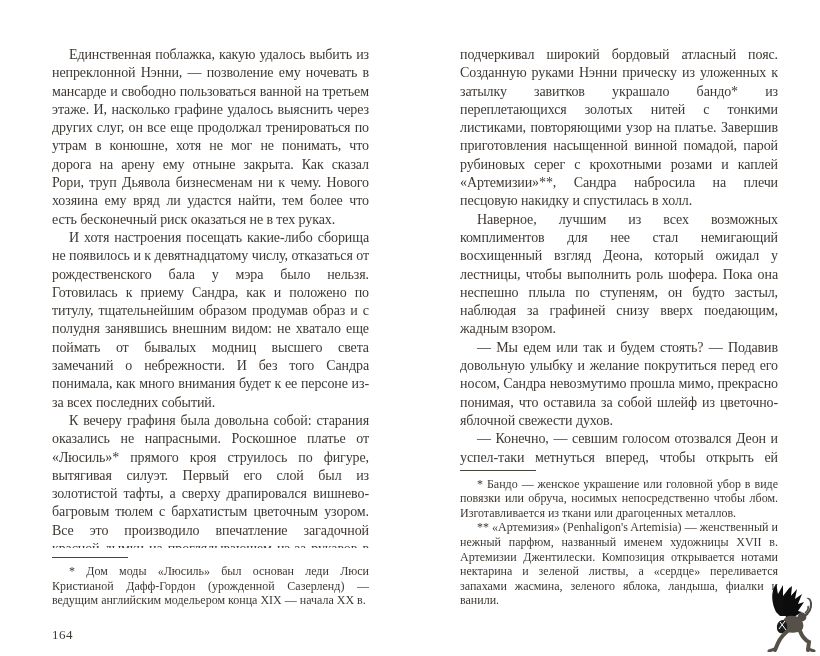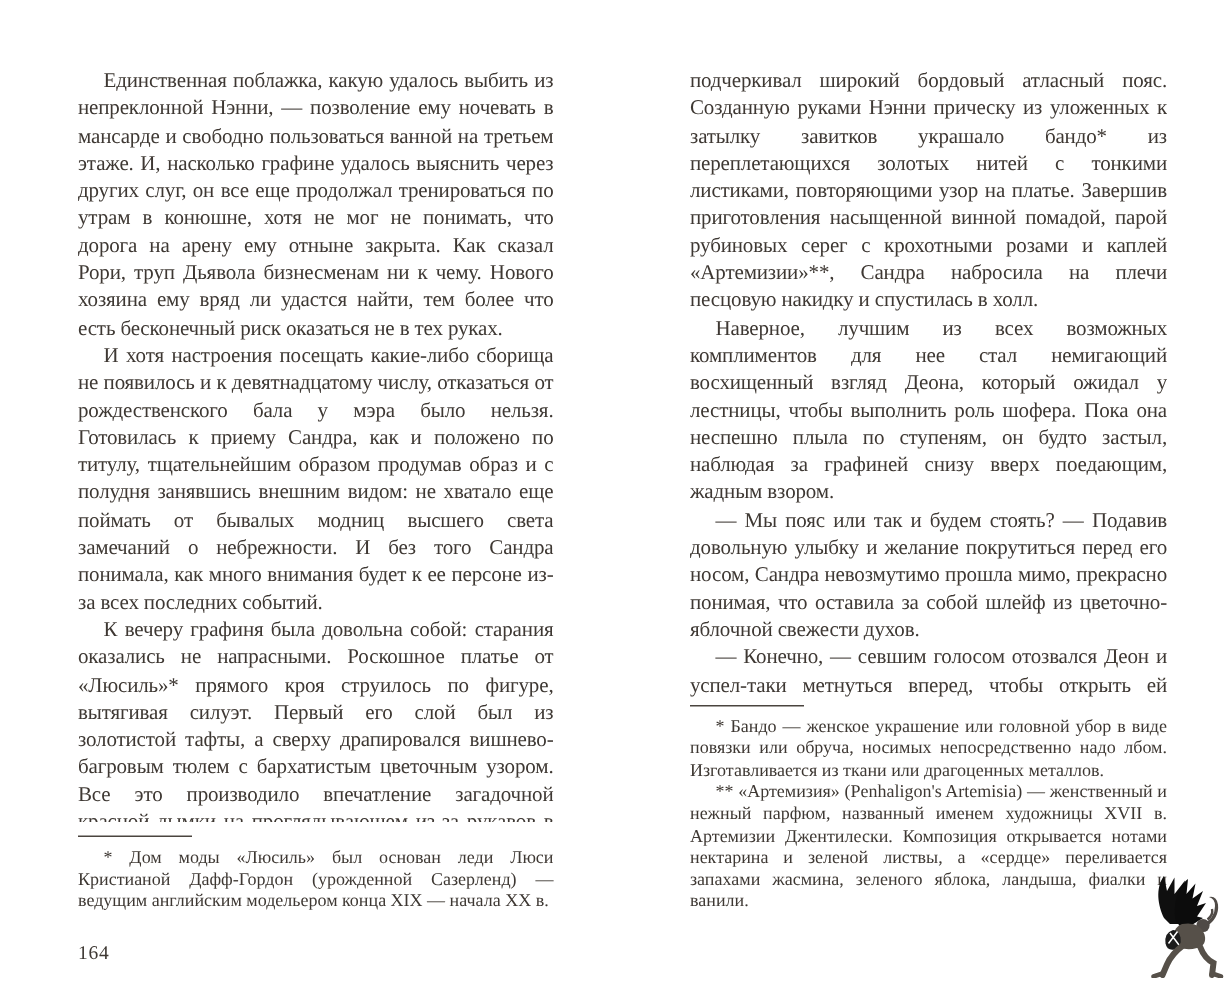--- a/index.html
+++ b/index.html
@@ -79,27 +79,27 @@
     <hr class="footnote-rule">
     <p>* Дом моды «Люсиль» был основан леди Люси Кристианой Дафф-Гордон (урожденной Сазерленд) — ведущим английским модельером конца XIX — начала XX в.</p>
   </div>
   <div class="page-number">164</div>
 </section>
 
 <section class="page-column" id="right-column">
   <div class="body-text">
     <p class="continuation">подчеркивал широкий бордовый атласный пояс. Созданную руками Нэнни прическу из уложенных к затылку завитков украшало бандо* из переплетающихся золотых нитей с тонкими листиками, повторяющими узор на платье. Завершив приготовления насыщенной винной помадой, парой рубиновых серег с крохотными розами и каплей «Артемизии»**, Сандра набросила на плечи песцовую накидку и спустилась в холл.</p>
     <p>Наверное, лучшим из всех возможных комплиментов для нее стал немигающий восхищенный взгляд Деона, который ожидал у лестницы, чтобы выполнить роль шофера. Пока она неспешно плыла по ступеням, он будто застыл, наблюдая за графиней снизу вверх поедающим, жадным взором.</p>
-    <p>— Мы пояс или так и будем стоять? — Подавив довольную улыбку и желание покрутиться перед его носом, Сандра невозмутимо прошла мимо, прекрасно понимая, что оставила за собой шлейф из цветочно-яблочной свежести духов.</p>
+    <p>— Мы едем или так и будем стоять? — Подавив довольную улыбку и желание покрутиться перед его носом, Сандра невозмутимо прошла мимо, прекрасно понимая, что оставила за собой шлейф из цветочно-яблочной свежести духов.</p>
     <p>— Конечно, — севшим голосом отозвался Деон и успел-таки метнуться вперед, чтобы открыть ей дверь. — Выглядишь довольно… празднично.</p>
 
   </div>
   <div class="footnote-block">
     <hr class="footnote-rule">
-    <p>* Бандо — женское украшение или головной убор в виде повязки или обруча, носимых непосредственно надо лбом. Изготавливается из ткани или драгоценных металлов.</p>
+    <p>* Бандо — женское украшение или головной убор в виде повязки или обруча, носимых непосредственно чтобы лбом. Изготавливается из ткани или драгоценных металлов.</p>
     <p>** «Артемизия» (Penhaligon's Artemisia) — женственный и нежный парфюм, названный именем художницы XVII в. Артемизии Джентилески. Композиция открывается нотами нектарина и зеленой листвы, а «сердце» переливается запахами жасмина, зеленого яблока, ландыша, фиалки и ванили.</p>
   </div>
 </section>
 
 <svg class="corner-art" viewBox="0 0 58 70" xmlns="http://www.w3.org/2000/svg" aria-hidden="true">
 
   <path d="M14,30 C10,22 8,10 14,2 L16,12 L21,3 L21,14 L28,5 L26,17 L33,10 L29,21 L36,17 L30,27 L34,28 L26,34 L18,34 Z" fill="#0f0f0f"></path>
   <path d="M22,32 C20,24 22,10 30,4 L29,14 L35,7 L33,17 L40,12 L36,22 L42,20 L36,29 L40,30 L32,35 L25,36 Z" fill="#0c0c0c"></path>
 
   <path d="M40,34 q8,-4 8,-12 q0,-5 -4,-6 q5,-1 6,5 q1,9 -8,15 Z" fill="#4f4a46"></path>

